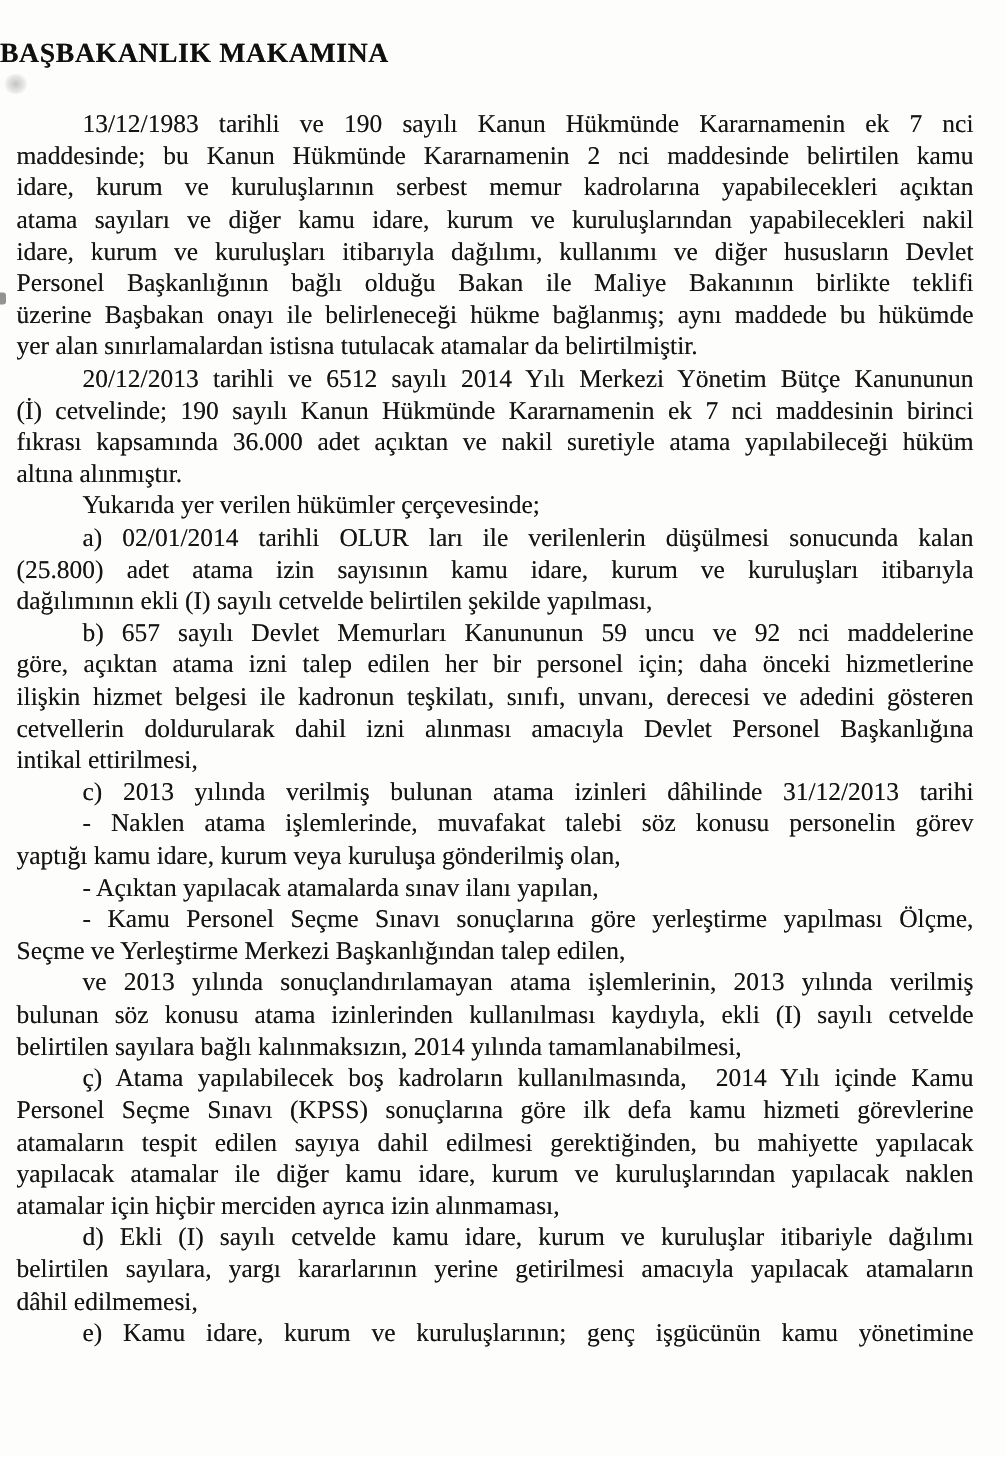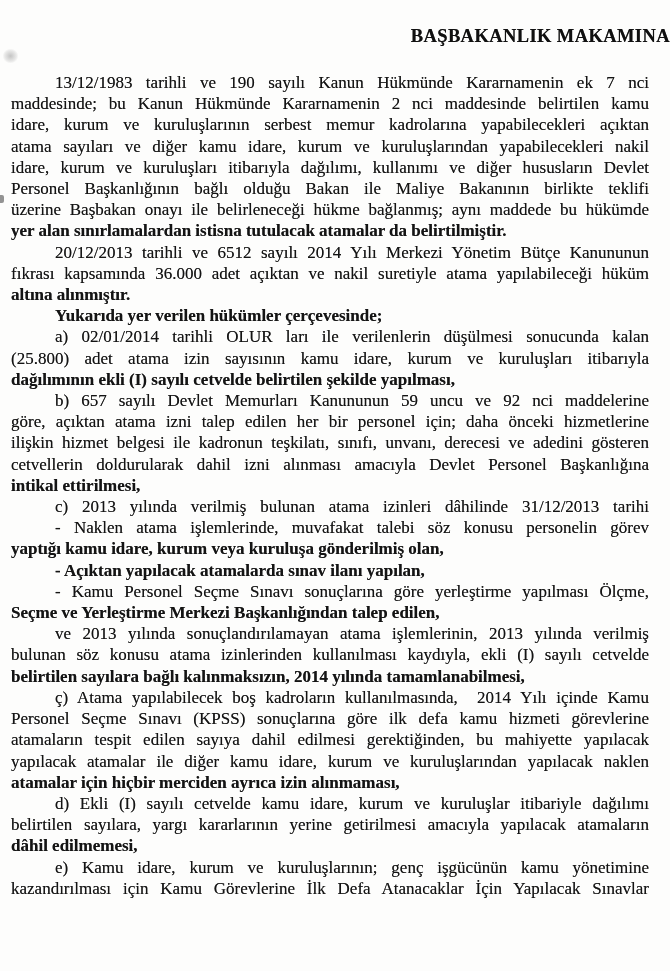--- a/index.html
+++ b/index.html
@@ -14,21 +14,21 @@
     background: #fdfdfc;
     overflow: hidden;
     font-family: "Liberation Serif", "DejaVu Serif", serif;
     color: #141414;
   }
   .doc-title {
     position: absolute;
     top: 14px;
     left: 0;
     width: 670px;
-    text-align: right;
+    text-align: left;
     font-size: 18.5px;
     font-weight: bold;
     letter-spacing: 0.4px;
     color: #101010;
     text-shadow: 0 0 0.35px rgba(0,0,0,0.6);
   }
   .doc-body {
     position: absolute;
     top: 72px;
     left: 11px;
@@ -40,21 +40,20 @@
   .paragraph { margin: 0; padding: 0; }
   .line {
     text-align: justify;
     text-align-last: justify;
     white-space: nowrap;
   }
   .line.first { text-indent: 44px; }
   .line.last {
     text-align: left;
     text-align-last: left;
-    font-weight: bold;
   }
   
   .smudge-top-left {
     position: absolute;
     left: 3px;
     top: 49px;
     width: 15px;
     height: 14px;
     background: radial-gradient(ellipse at center, rgba(90,90,90,0.35) 0%, rgba(120,120,120,0.15) 55%, rgba(255,255,255,0) 75%);
   }
@@ -81,20 +80,21 @@
         <div class="line">maddesinde; bu Kanun Hükmünde Kararnamenin 2 nci maddesinde belirtilen kamu</div>
         <div class="line">idare, kurum ve kuruluşlarının serbest memur kadrolarına yapabilecekleri açıktan</div>
         <div class="line">atama sayıları ve diğer kamu idare, kurum ve kuruluşlarından yapabilecekleri nakil</div>
         <div class="line">idare, kurum ve kuruluşları itibarıyla dağılımı, kullanımı ve diğer hususların Devlet</div>
         <div class="line">Personel Başkanlığının bağlı olduğu Bakan ile Maliye Bakanının birlikte teklifi</div>
         <div class="line">üzerine Başbakan onayı ile belirleneceği hükme bağlanmış; aynı maddede bu hükümde</div>
         <div class="line last">yer alan sınırlamalardan istisna tutulacak atamalar da belirtilmiştir.</div>
       </div>
       <div class="paragraph">
         <div class="line first">20/12/2013 tarihli ve 6512 sayılı 2014 Yılı Merkezi Yönetim Bütçe Kanununun</div>
+        <div class="line">(İ) cetvelinde; 190 sayılı Kanun Hükmünde Kararnamenin ek 7 nci maddesinin birinci</div>
         <div class="line">fıkrası kapsamında 36.000 adet açıktan ve nakil suretiyle atama yapılabileceği hüküm</div>
         <div class="line last">altına alınmıştır.</div>
       </div>
       <div class="paragraph">
         <div class="line first last">Yukarıda yer verilen hükümler çerçevesinde;</div>
       </div>
       <div class="paragraph">
         <div class="line first">a) 02/01/2014 tarihli OLUR ları ile verilenlerin düşülmesi sonucunda kalan</div>
         <div class="line">(25.800) adet atama izin sayısının kamu idare, kurum ve kuruluşları itibarıyla</div>
         <div class="line last">dağılımının ekli (I) sayılı cetvelde belirtilen şekilde yapılması,</div>
@@ -132,16 +132,15 @@
         <div class="line">yapılacak atamalar ile diğer kamu idare, kurum ve kuruluşlarından yapılacak naklen</div>
         <div class="line last">atamalar için hiçbir merciden ayrıca izin alınmaması,</div>
       </div>
       <div class="paragraph">
         <div class="line first">d) Ekli (I) sayılı cetvelde kamu idare, kurum ve kuruluşlar itibariyle dağılımı</div>
         <div class="line">belirtilen sayılara, yargı kararlarının yerine getirilmesi amacıyla yapılacak atamaların</div>
         <div class="line last">dâhil edilmemesi,</div>
       </div>
       <div class="paragraph">
         <div class="line first">e) Kamu idare, kurum ve kuruluşlarının; genç işgücünün kamu yönetimine</div>
-        <div class="line">kazandırılması için Kamu Görevlerine İlk Defa Atanacaklar İçin Yapılacak Sınavlar</div>
       </div>
     </div>
 </div>
 
 </body></html>

